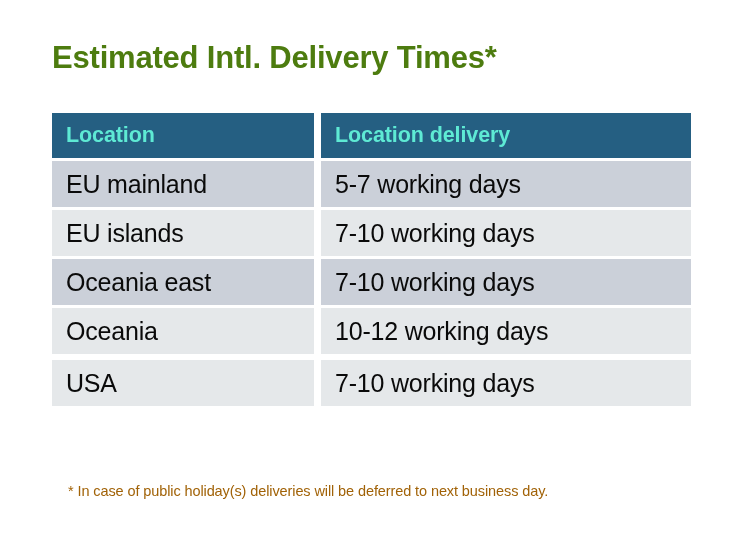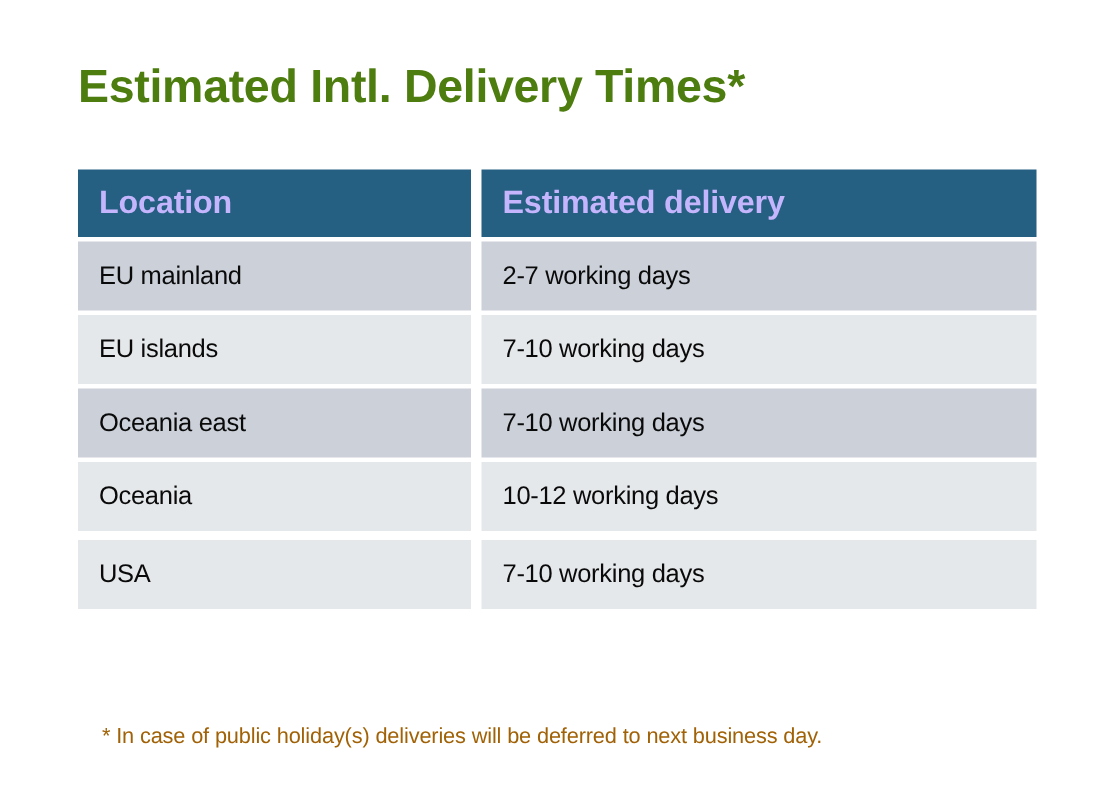--- a/index.html
+++ b/index.html
@@ -73,31 +73,31 @@
     padding: 0 14px;
     display: flex;
     align-items: center;
   }
 
   
   #table-header .cell-loc,
   #table-header .cell-eta {
     height: 45px;
     background: #255f82;
-    color: #c4b5fd;
+    color: #5eead4;
     font-size: 21.5px;
     font-weight: 700;
     letter-spacing: -0.1px;
   }
 
   
   .body-row .cell-loc,
   .body-row .cell-eta {
     height: 46px;
-    font-size: 17px;
+    font-size: 25px;
     font-weight: 400;
     color: #0a0a0a;
     letter-spacing: -0.2px;
   }
   .body-row.shade-dark .cell-loc,
   .body-row.shade-dark .cell-eta {
     background: #cbd0d9;
   }
   .body-row.shade-light .cell-loc,
   .body-row.shade-light .cell-eta {
@@ -123,27 +123,27 @@
 
 <div id="page">
 
   <div id="page-title">Estimated Intl. Delivery Times*</div>
 
   <div id="delivery-table">
 
     <div class="trow" id="table-header">
       <div class="cell-loc">Location</div>
       <div class="cell-gap"></div>
-      <div class="cell-eta">Estimated delivery</div>
+      <div class="cell-eta">Location delivery</div>
     </div>
 
     <div class="trow body-row shade-dark">
       <div class="cell-loc">EU mainland</div>
       <div class="cell-gap"></div>
-      <div class="cell-eta">2-7 working days</div>
+      <div class="cell-eta">5-7 working days</div>
     </div>
 
     <div class="trow body-row shade-light">
       <div class="cell-loc">EU islands</div>
       <div class="cell-gap"></div>
       <div class="cell-eta">7-10 working days</div>
     </div>
 
     <div class="trow body-row shade-dark">
       <div class="cell-loc">Oceania east</div>

